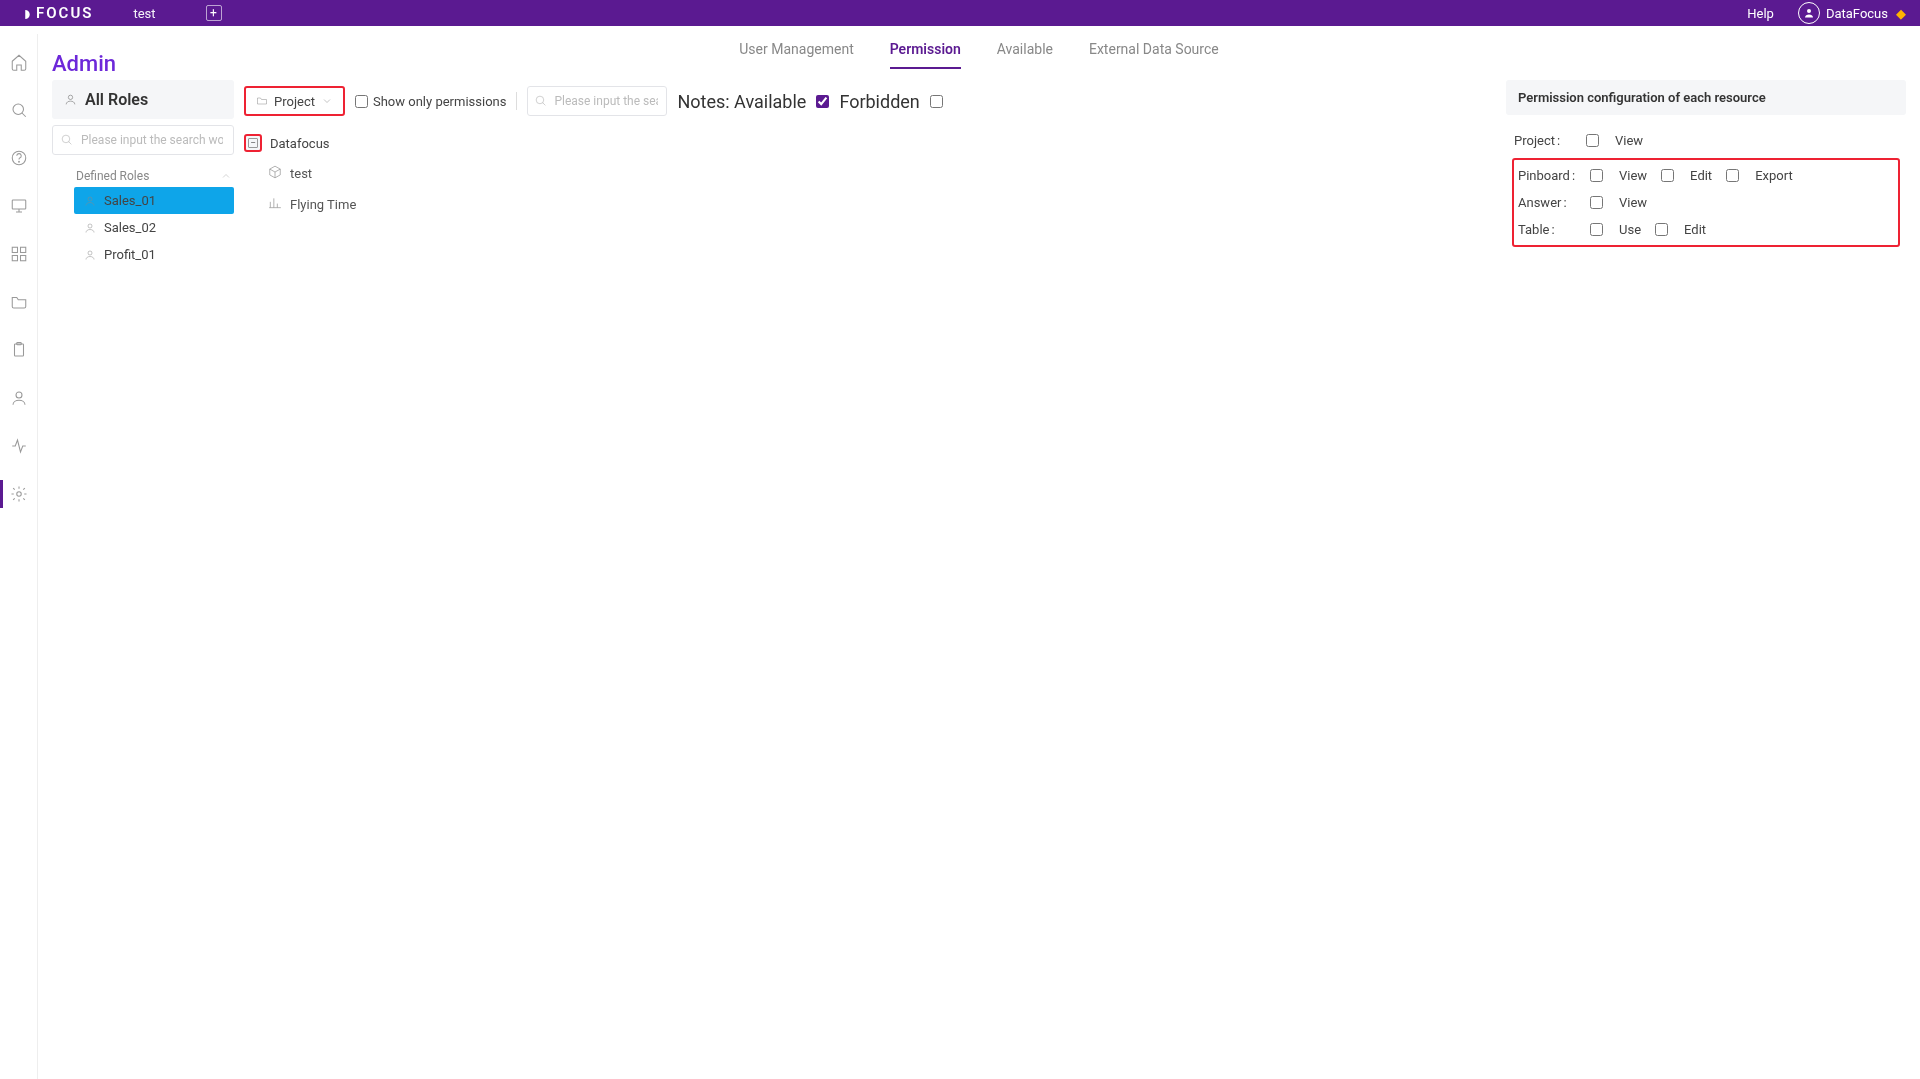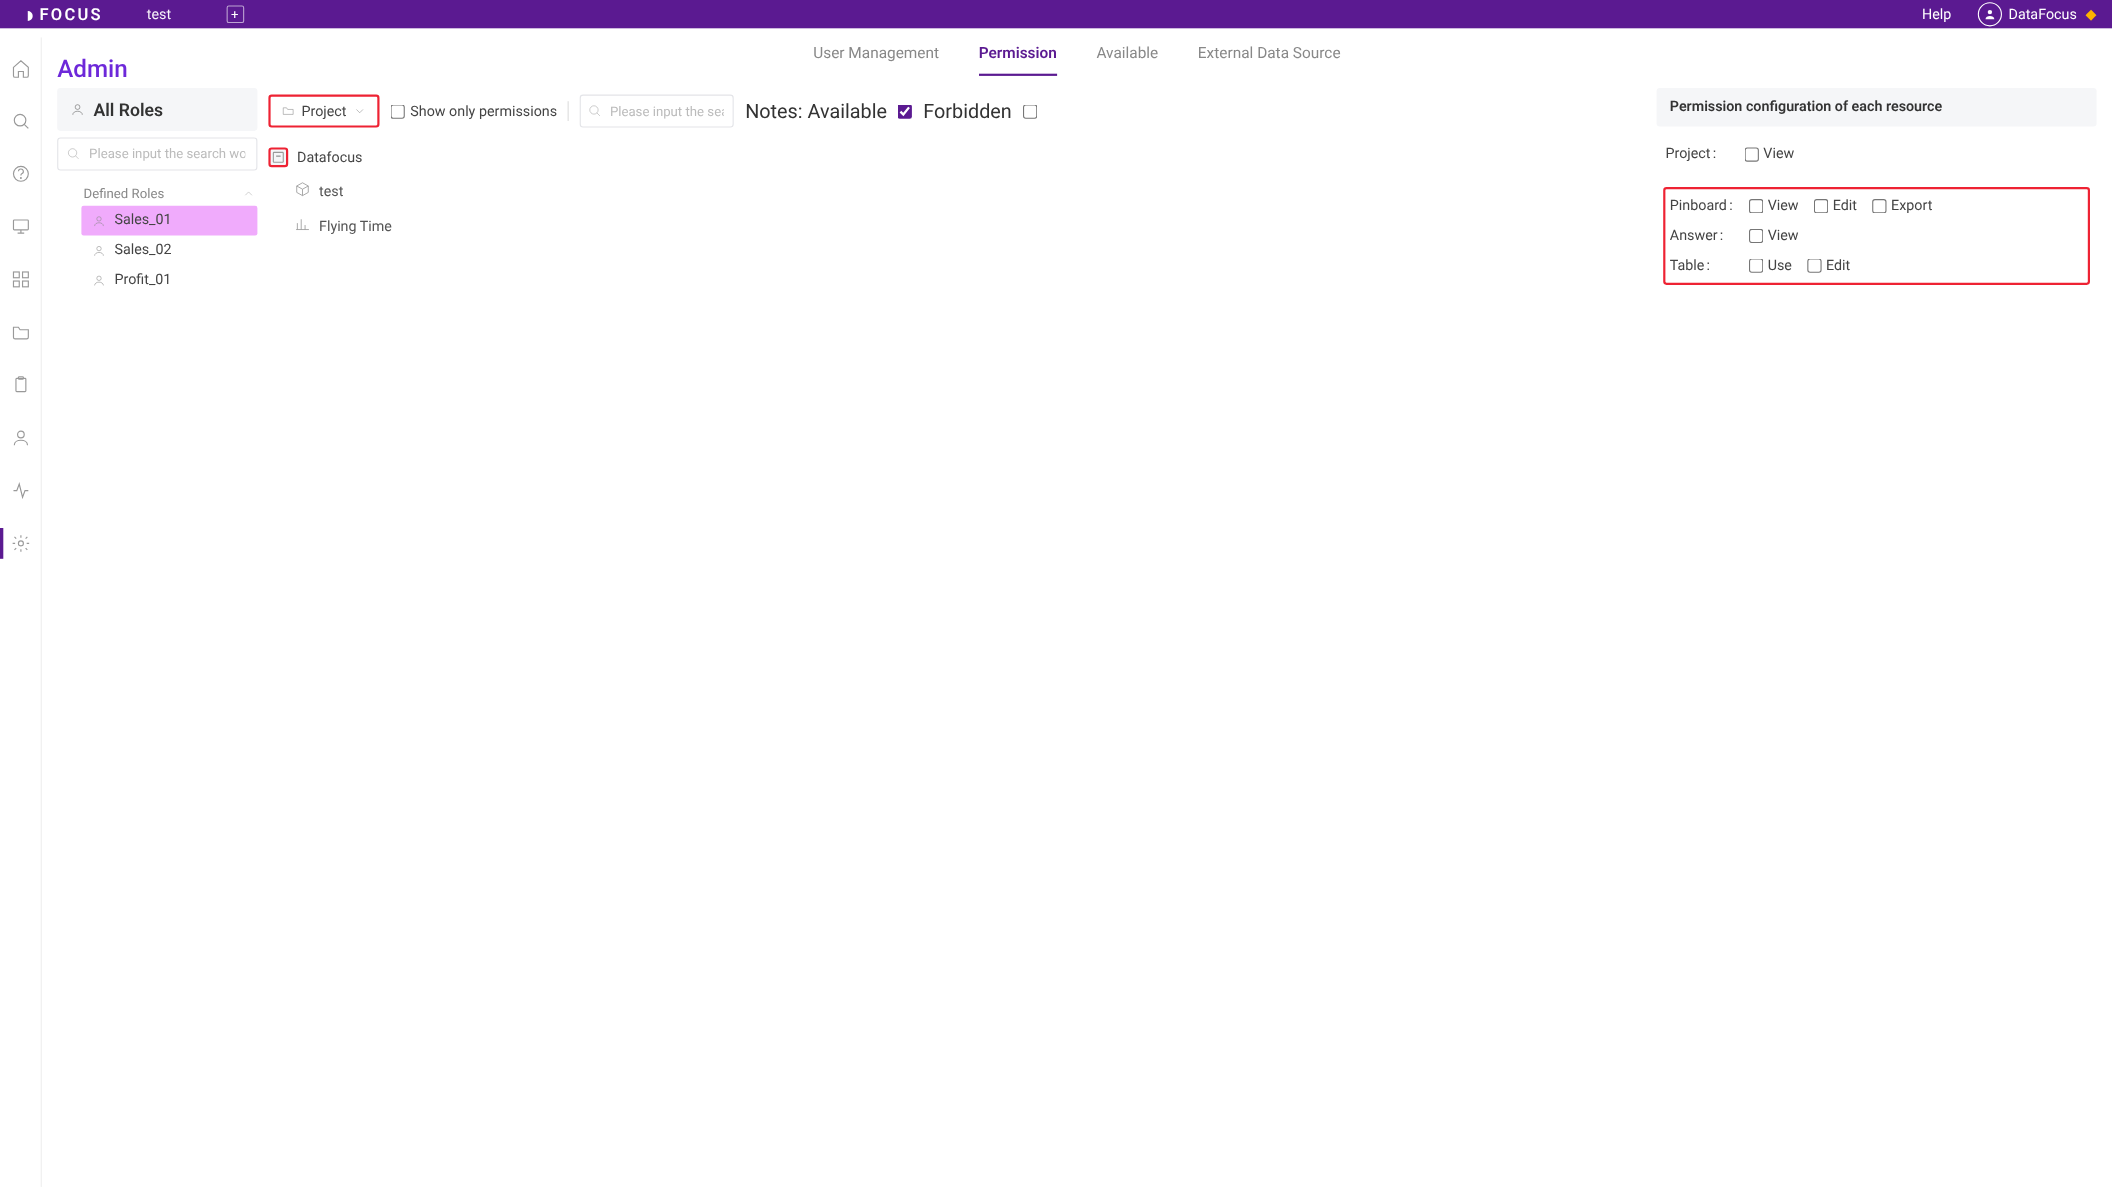--- a/index.html
+++ b/index.html
@@ -42,21 +42,21 @@
 .roles-header svg { width:13px; height:13px; stroke:#666; fill:none; }
 .role-search { margin-top:6px; }
 .role-search input { width:100%; height:30px; border:1px solid #e3e4e8; border-radius:3px; padding:0 10px 0 28px; font-size:12px; color:#555; background:#fff; }
 .role-search .wrap { position:relative; }
 .role-search .wrap svg { position:absolute; left:8px; top:8px; width:13px; height:13px; stroke:#aaa; fill:none; }
 .roles-group { margin-top:10px;margin-left:22px; }
 .roles-group .ghead { font-size:12px; color:#888; padding:4px 2px; display:flex; align-items:center; justify-content:space-between; }
 .roles-group .ghead svg { width:12px; height:12px; stroke:#aaa; fill:none; }
 .roles-group .ritem { display:flex; align-items:center; gap:8px; padding:6px 10px; font-size:13px; color:#444; cursor:pointer; border-radius:2px; }
 .roles-group .ritem svg { width:12px; height:12px; stroke:#888; fill:none; }
-.roles-group .ritem.selected { background:#f0abfc; }
+.roles-group .ritem.selected { background:#0ea5e9; }
 
 
 .tree-col { flex:1; padding-left:10px; min-width:0; }
 .toolbar { display:flex; align-items:center; gap:10px; height:42px; }
 .proj-dd { border:2px solid #e23; border-radius:3px; padding:4px 10px; display:flex; align-items:center; gap:6px; font-size:13px; color:#444; background:#fff; cursor:pointer; height:30px; }
 .proj-dd svg { width:12px; height:12px; stroke:#888; fill:none; }
 .cbx { display:flex; align-items:center; gap:5px; font-size:13px; color:#444; }
 .cbx input[type=checkbox] { width:13px; height:13px; accent-color:#5b1a91; cursor:pointer; }
 .toolbar .divider { width:1px; height:18px; background:#ddd; }
 .toolbar .search2 { position:relative; }
@@ -72,23 +72,23 @@
 .tree-child { display:flex; align-items:center; gap:8px; padding:7px 0 7px 24px; font-size:13px; color:#555; }
 .tree-child svg { width:14px; height:14px; stroke:#999; fill:none; stroke-width:1.3; }
 
 
 .perm-col { width:400px; }
 .perm-header { background:#f5f6f8; border-radius:3px; padding:10px 12px; font-weight:600; font-size:13px; color:#333; }
 .perm-body { padding:12px 6px; font-size:13px; color:#444; }
 .perm-row { display:flex; align-items:center; gap:14px; padding:6px 2px; }
 .perm-row .lbl { min-width:58px; }
 .perm-row .lbl::after { content:":"; margin-left:2px; }
-.perm-row .opt { display:flex; align-items:center; gap:4px; }
+.perm-row .opt { display:flex; align-items:center; gap:16px; }
 .perm-row .opt input { width:13px; height:13px; cursor:pointer; }
-.perm-box { border:2px solid #e23; border-radius:3px; padding:2px 2px; margin-top:16px; }
+.perm-box { border:2px solid #e23; border-radius:3px; padding:2px 2px; margin-top:4px; }
 
 input::placeholder { color:#bbb; }
 </style>
 </head>
 <body>
 
 <div class="topbar">
   <div class="logo">
     <svg viewBox="0 0 24 24">
         <path d="M3 20V8M7 20V4M11 20V10M15 20a6 6 0 0 0 0-12v12z" fill="#fff"></path>

